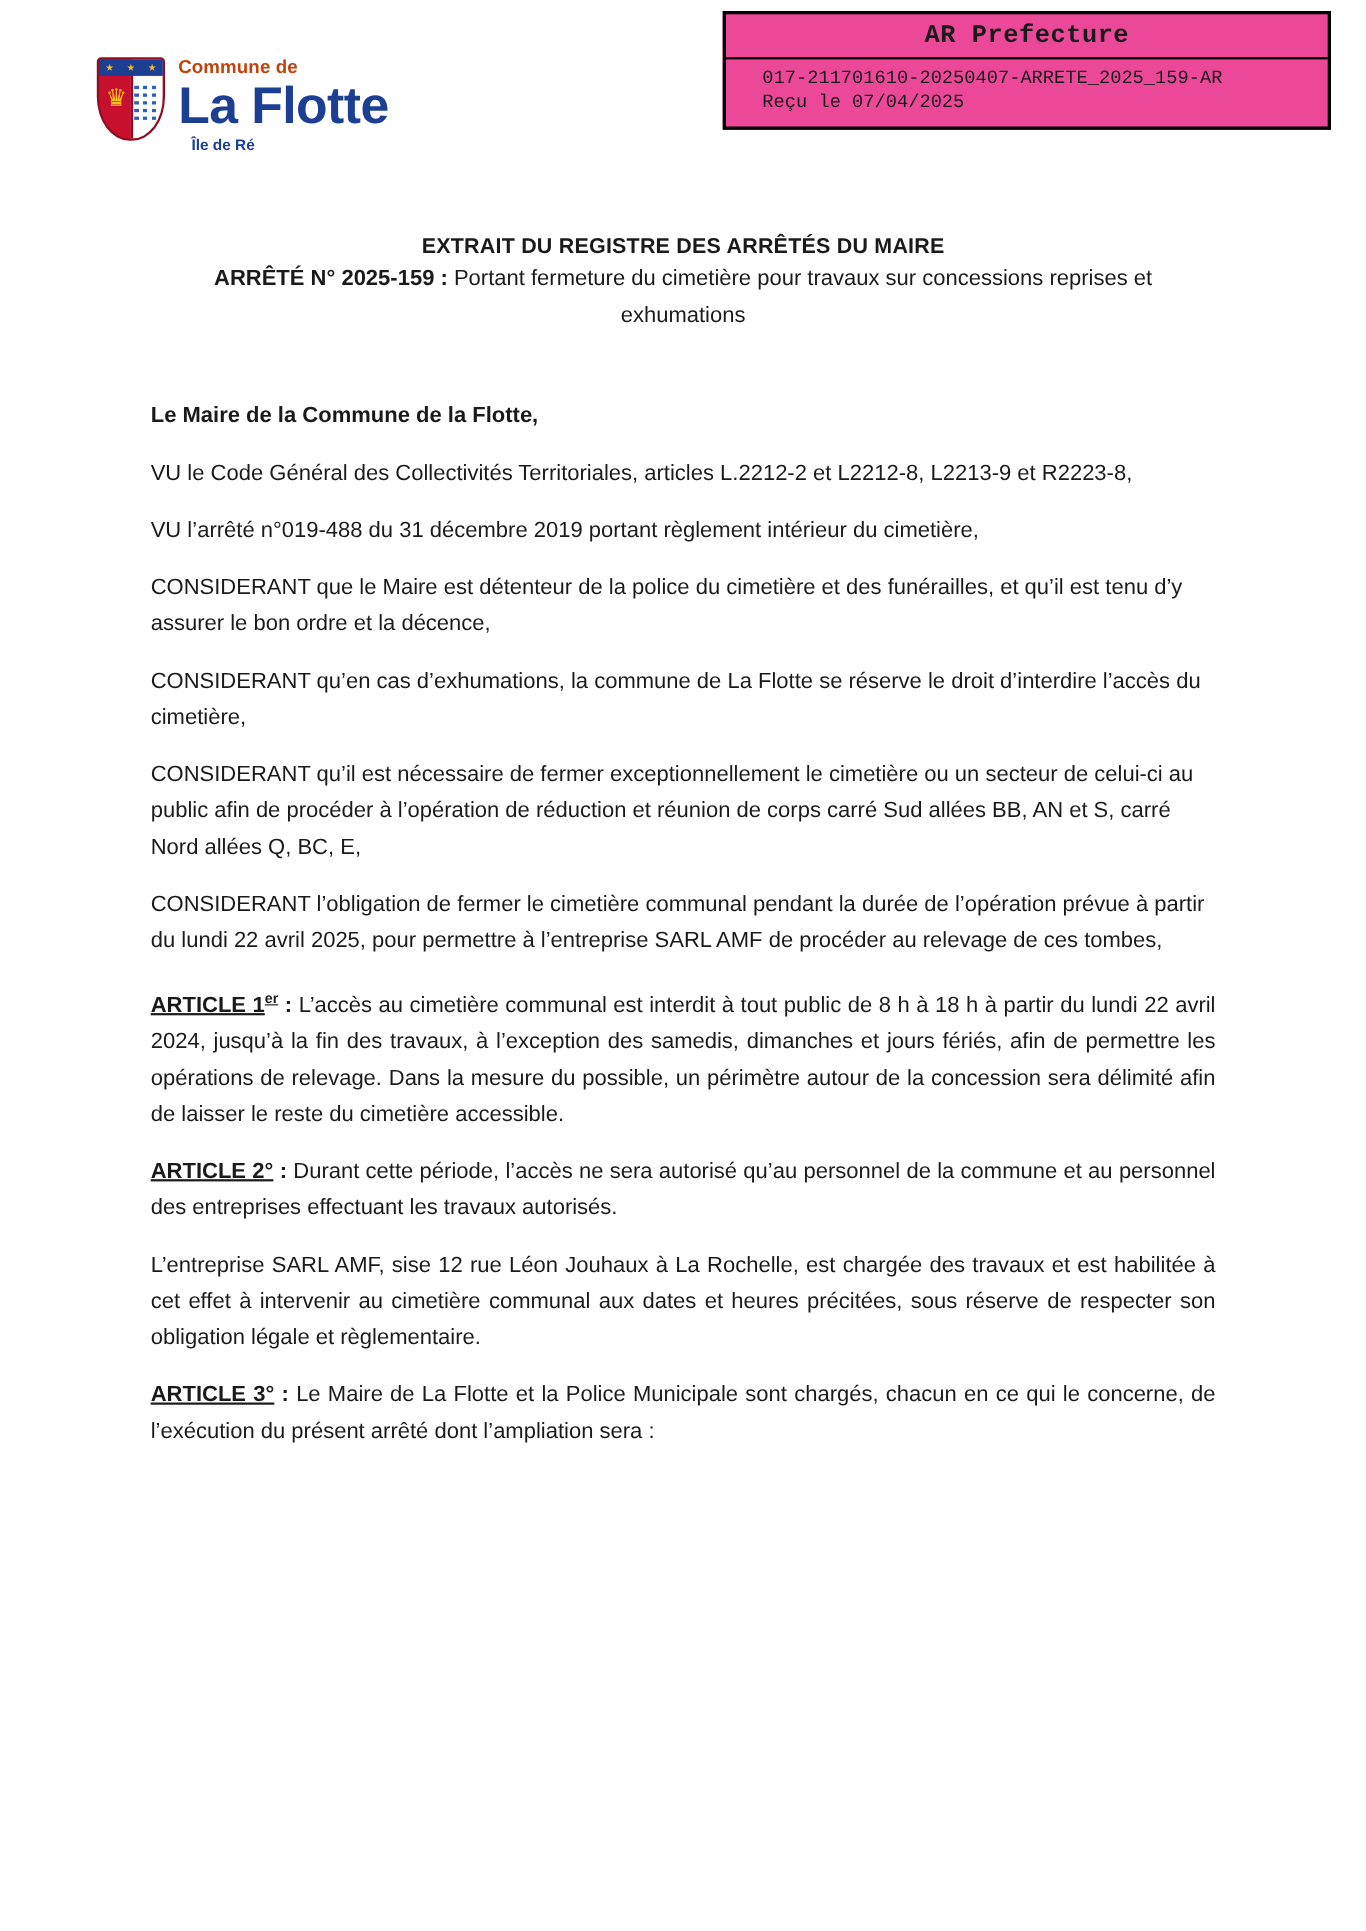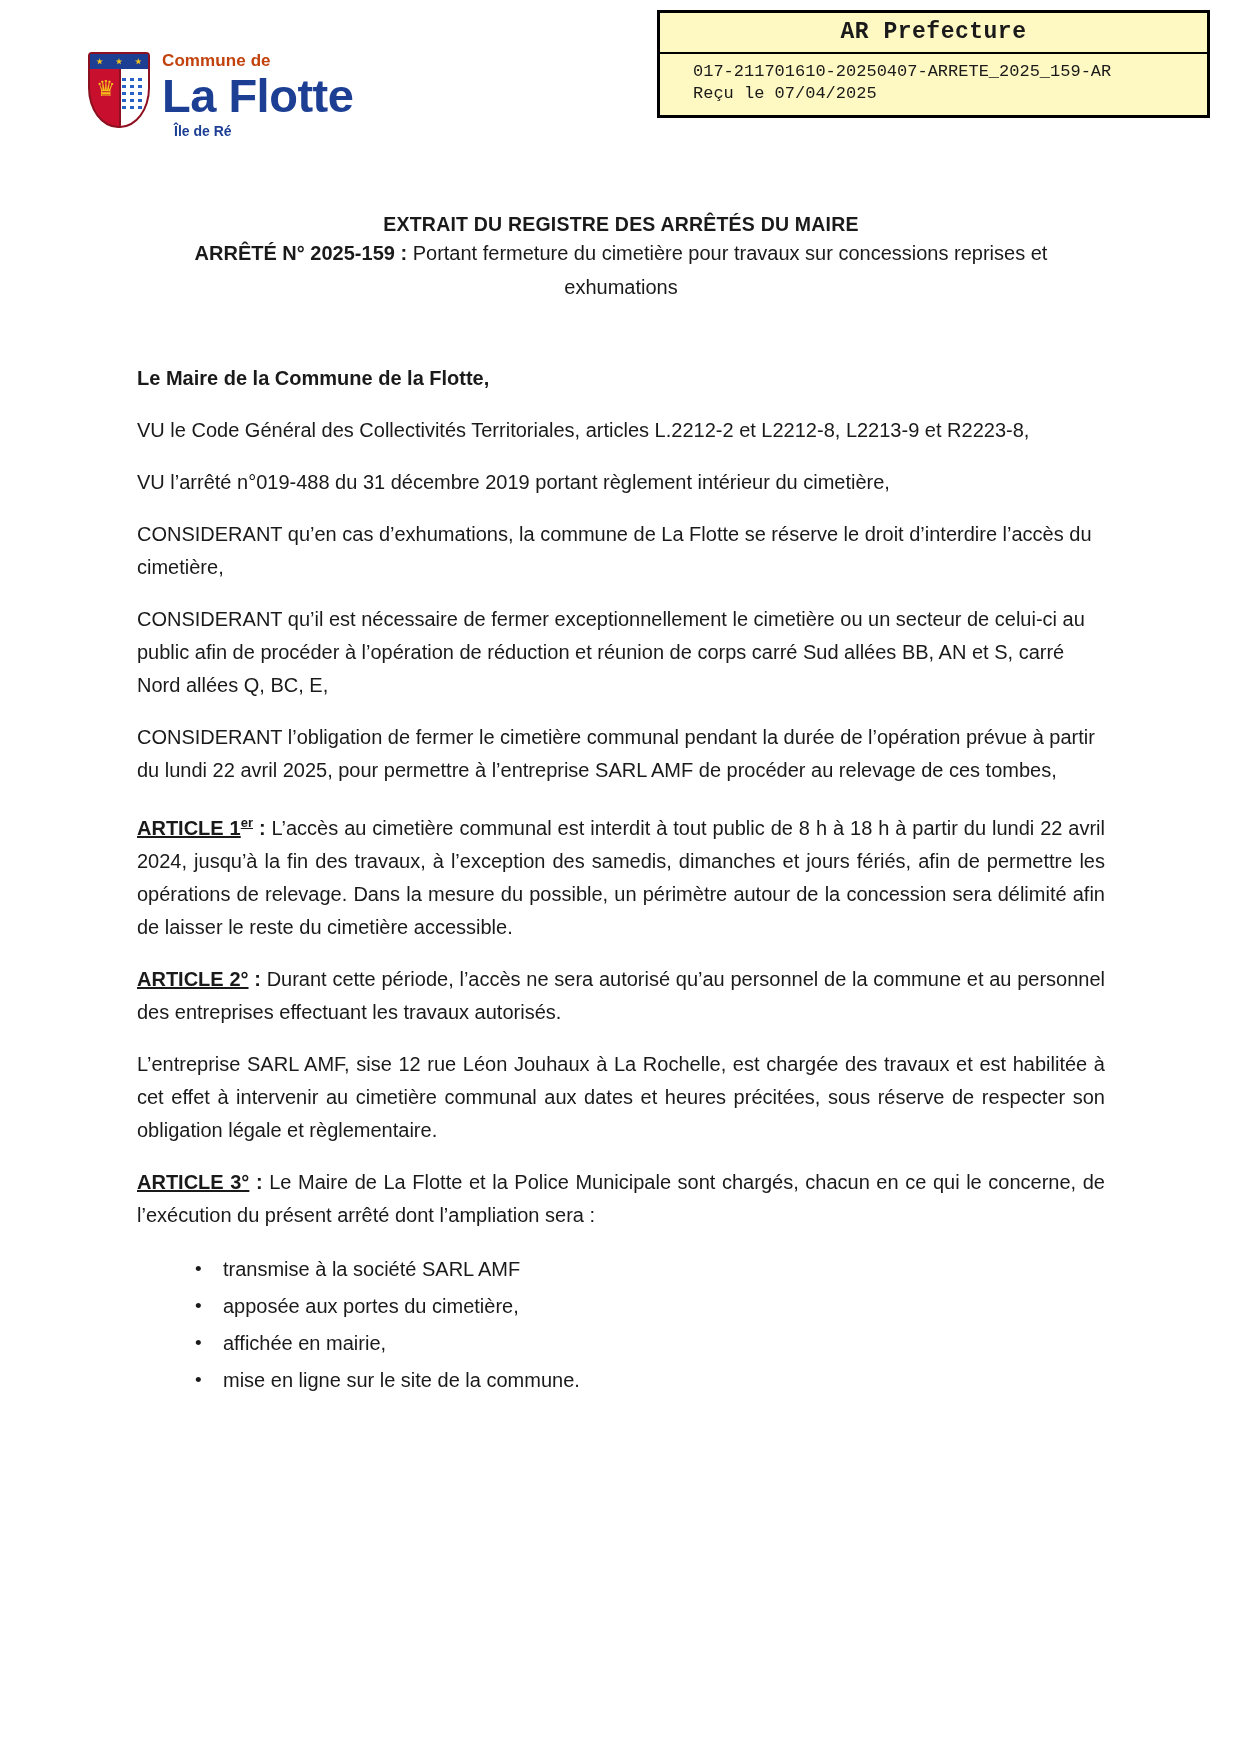--- a/index.html
+++ b/index.html
@@ -128,21 +128,21 @@
     padding-left: 12px;
   }
 
   
   .ar-stamp {
     position: absolute;
     right: 32px;
     top: 10px;
     width: 553px;
     border: 3px solid #000;
-    background: #fef9c3;
+    background: #ec4899;
     box-sizing: border-box;
   }
   .ar-stamp-title {
     text-align: center;
     font-family: "Liberation Mono", monospace;
     font-size: 23px;
     font-weight: bold;
     letter-spacing: .5px;
     padding: 6px 0 7px;
     border-bottom: 2px solid #000;
@@ -264,35 +264,30 @@
   <div class="doc">
 
     <div class="doc-title">EXTRAIT DU REGISTRE DES ARRÊTÉS DU MAIRE</div>
 
     <div class="subject"><b>ARRÊTÉ N° 2025-159 :</b><span> Portant fermeture du cimetière pour travaux sur concessions reprises et exhumations</span></div>
 
     <p class="para bold">Le Maire de la Commune de la Flotte,</p>
 
     <p class="para">VU le Code Général des Collectivités Territoriales, articles L.2212-2 et L2212-8, L2213-9 et R2223-8,</p>
     <p class="para">VU l’arrêté n°019-488 du 31 décembre 2019 portant règlement intérieur du cimetière,</p>
+    <p class="para">CONSIDERANT que le Maire est détenteur de la police du cimetière et des funérailles, et qu’il est tenu d’y assurer le bon ordre et la décence,</p>
     <p class="para">CONSIDERANT qu’en cas d’exhumations, la commune de La Flotte se réserve le droit d’interdire l’accès du cimetière,</p>
     <p class="para">CONSIDERANT qu’il est nécessaire de fermer exceptionnellement le cimetière ou un secteur de celui-ci au public afin de procéder à l’opération de réduction et réunion de corps carré Sud allées BB, AN et S, carré Nord allées Q, BC, E,</p>
     <p class="para">CONSIDERANT l’obligation de fermer le cimetière communal pendant la durée de l’opération prévue à partir du lundi 22 avril 2025, pour permettre à l’entreprise SARL AMF de procéder au relevage de ces tombes,</p>
 
 
     <p class="para justify"><span class="art-label">ARTICLE 1</span><sup class="art-label">er</sup><span class="art-colon"> :</span><span> L’accès au cimetière communal est interdit à tout public de 8 h à 18 h à partir du lundi 22 avril 2024, jusqu’à la fin des travaux, à l’exception des samedis, dimanches et jours fériés, afin de permettre les opérations de relevage. Dans la mesure du possible, un périmètre autour de la concession sera délimité afin de laisser le reste du cimetière accessible.</span></p>
 
     <p class="para justify"><span class="art-label">ARTICLE 2°</span><span class="art-colon"> :</span><span> Durant cette période, l’accès ne sera autorisé qu’au personnel de la commune et au personnel des entreprises effectuant les travaux autorisés.</span></p>
 
     <p class="para justify">L’entreprise SARL AMF, sise 12 rue Léon Jouhaux à La Rochelle, est chargée des travaux et est habilitée à cet effet à intervenir au cimetière communal aux dates et heures précitées, sous réserve de respecter son obligation légale et règlementaire.</p>
 
     <p class="para justify"><span class="art-label">ARTICLE 3°</span><span class="art-colon"> :</span><span> Le Maire de La Flotte et la Police Municipale sont chargés, chacun en ce qui le concerne, de l’exécution du présent arrêté dont l’ampliation sera :</span></p>
 
-    <ul class="bullets">
-      <li>transmise à la société SARL AMF</li>
-      <li>apposée aux portes du cimetière,</li>
-      <li>affichée en mairie,</li>
-      <li>mise en ligne sur le site de la commune.</li>
-    </ul>
 
   </div>
 
 </div>
 
 </body></html>

